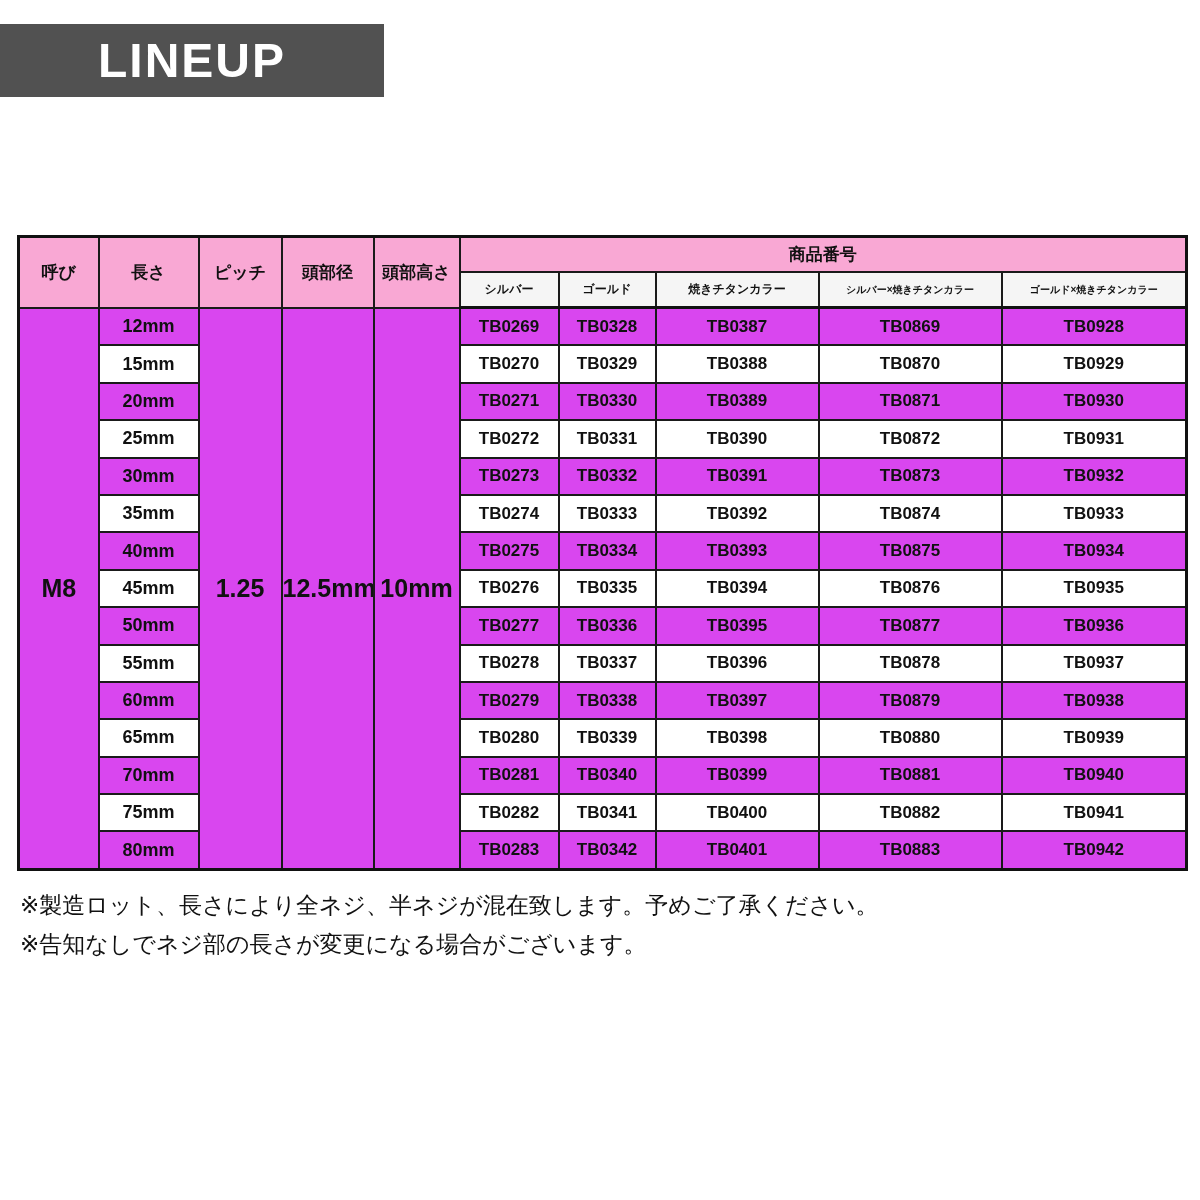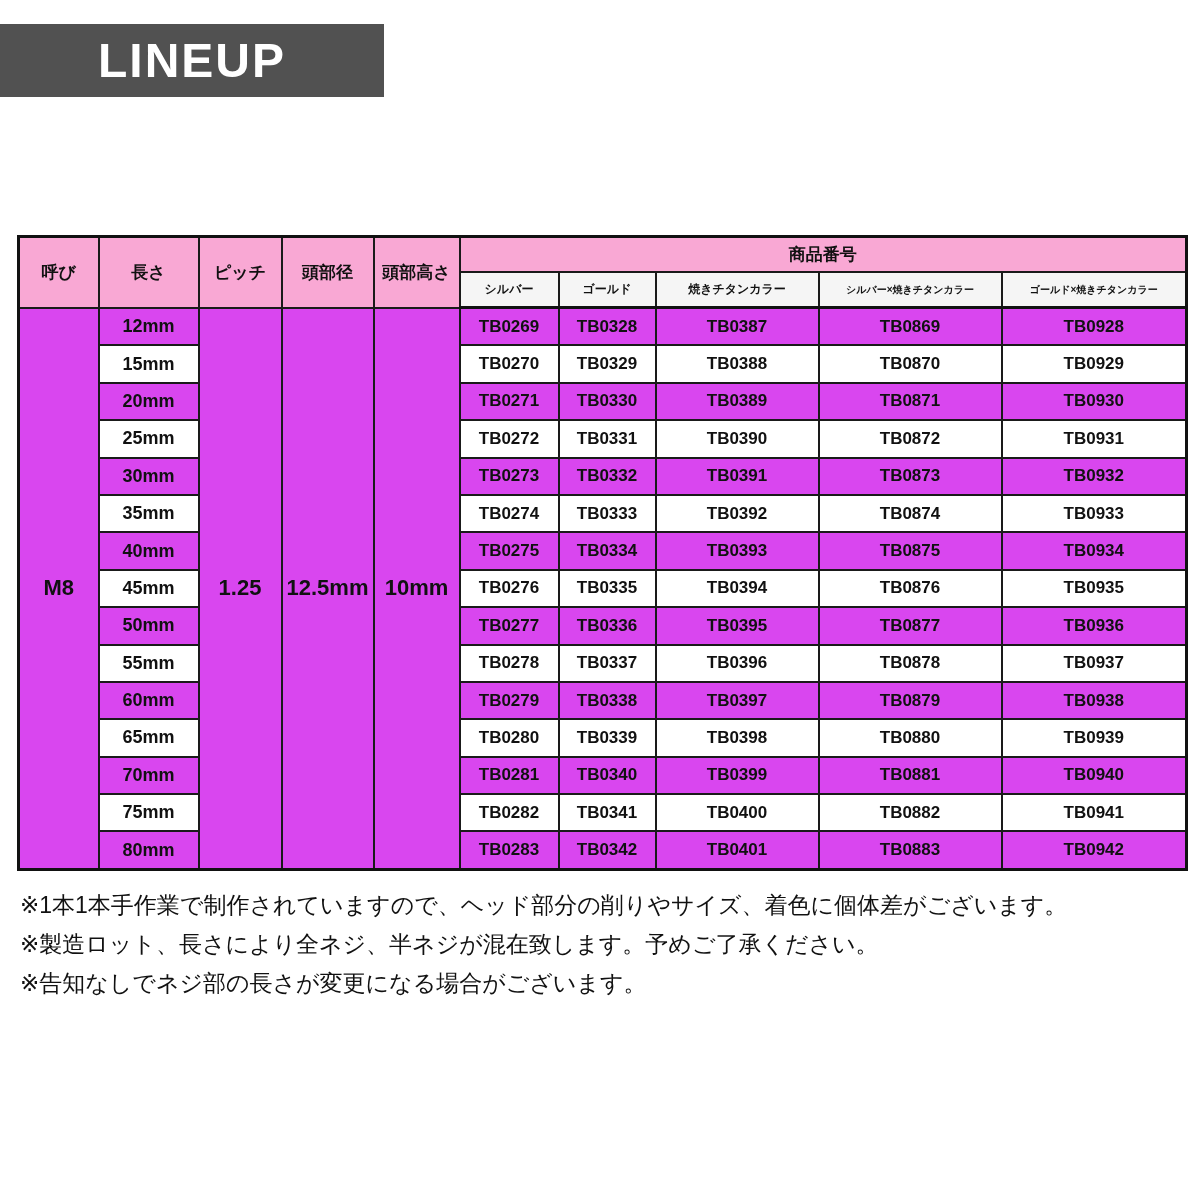--- a/index.html
+++ b/index.html
@@ -32,21 +32,21 @@
   .lineup-table thead th.sub{
     background:#f5f5f5;font-size:12px;
   }
   .lineup-table thead th.sub.small{font-size:10px;}
   .lineup-table thead tr.subheader th{border-bottom:3px solid #111;}
   .lineup-table tbody td{
     height:35.4px;font-weight:bold;font-size:17px;background:#ffffff;
   }
   .lineup-table tbody tr.stripe td{background:#d946ef;}
   .lineup-table tbody td.len{font-size:18px;}
-  .lineup-table td.spec{font-size:22px;background:#ffffff;}
+  .lineup-table td.spec{font-size:25px;background:#ffffff;}
   
   .notes{position:absolute;left:20px;top:886px;}
   .note{font-size:23px;line-height:39px;color:#111;}
 </style>
 </head>
 <body>
 
 <div class="banner">
   <span>LINEUP</span>
 </div>
@@ -203,16 +203,15 @@
         <td class="code">TB0283</td>
         <td class="code">TB0342</td>
         <td class="code">TB0401</td>
         <td class="code">TB0883</td>
         <td class="code">TB0942</td>
       </tr>
     </tbody>
 </table>
 
 <div class="notes">
-  <div class="note">※1本1本手作業で制作されていますので、ヘッド部分の削りやサイズ、着色に個体差がございます。</div>
   <div class="note">※製造ロット、長さにより全ネジ、半ネジが混在致します。予めご了承ください。</div>
   <div class="note">※告知なしでネジ部の長さが変更になる場合がございます。</div>
 </div>
 
 </body></html>

